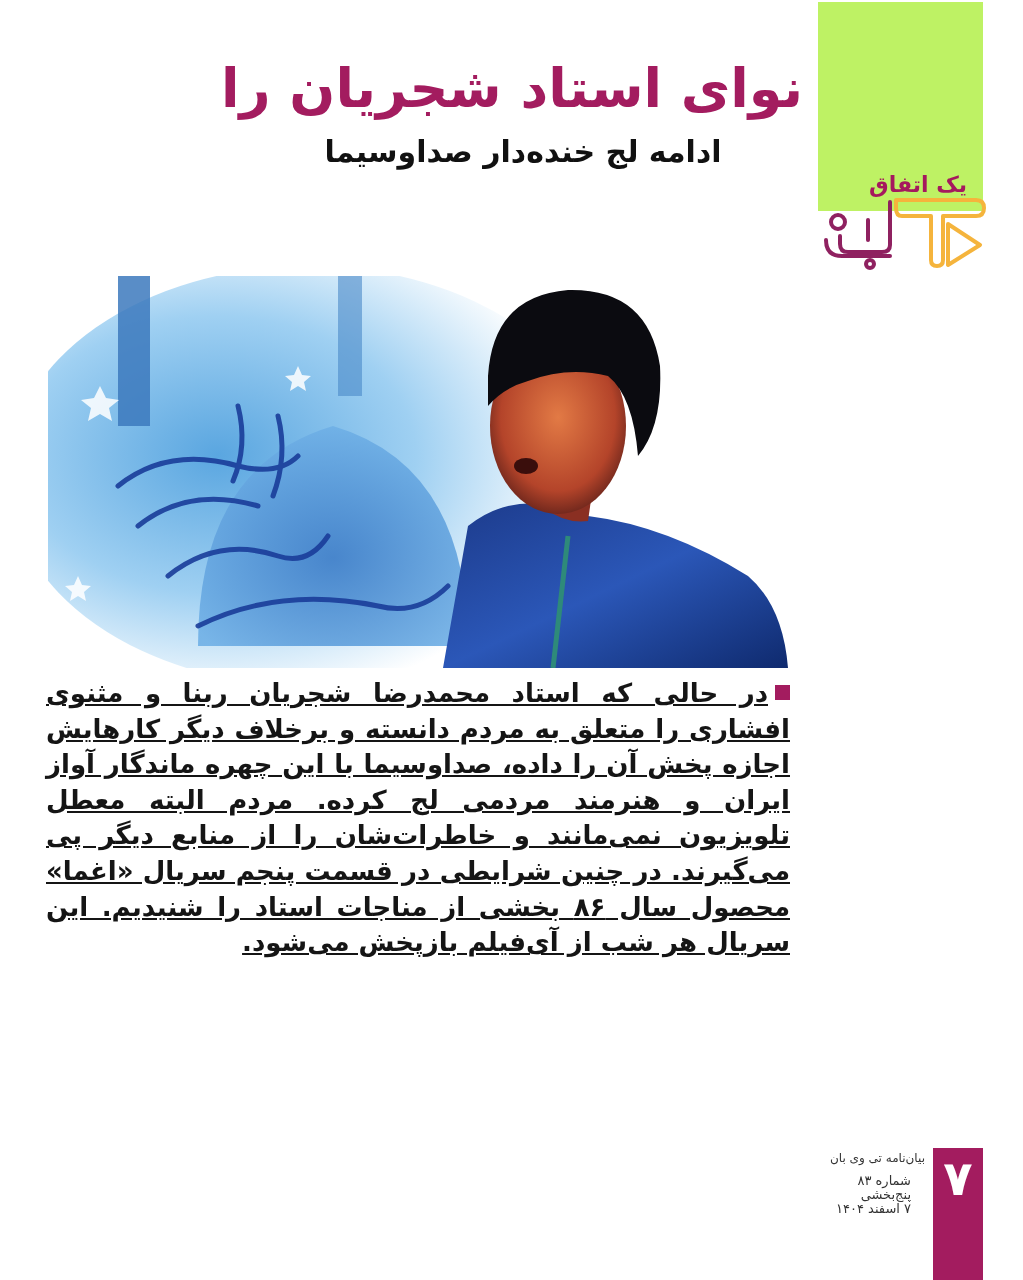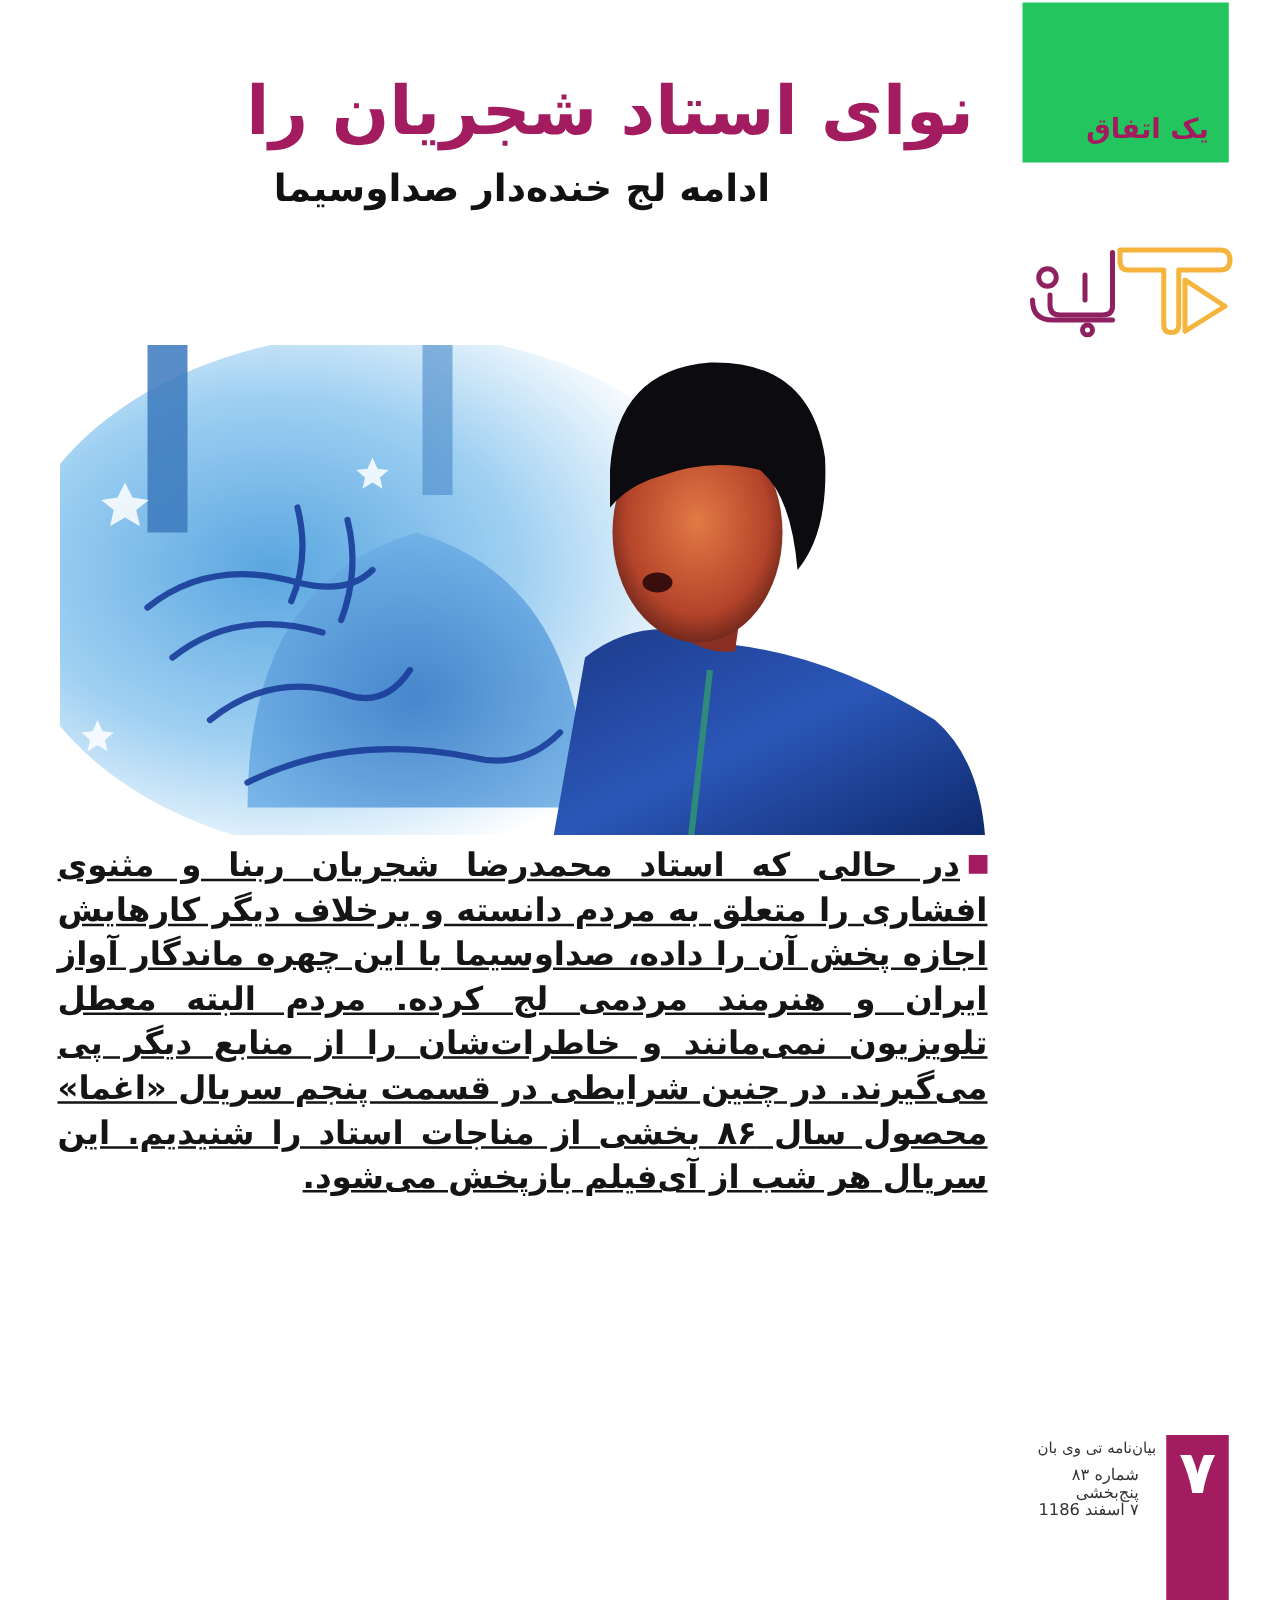--- a/index.html
+++ b/index.html
@@ -1,22 +1,22 @@
 <!DOCTYPE html>
 <html><head>
   <meta charset="utf-8">
   <style>
     * { box-sizing: border-box; margin: 0; padding: 0; }
     html, body { width: 1023px; height: 1280px; background: #ffffff; overflow: hidden; }
     body { position: relative; font-family: "DejaVu Sans", sans-serif; color: #111111; }
 
     
     .section-box {
-      position: absolute; left: 818px; top: 2px; width: 165px; height: 128px;
-      background: #22c55e;
+      position: absolute; left: 818px; top: 2px; width: 165px; height: 209px;
+      background: #bef264;
     }
     .section-box .label {
       position: absolute; right: 16px; bottom: 14px;
       font-size: 22px; font-weight: bold; color: #a5195e; direction: rtl;
     }
     .logo { position: absolute; left: 818px; top: 190px; width: 170px; height: 80px; }
 
     .page-number {
       position: absolute; left: 933px; top: 1148px; width: 50px; height: 132px;
       background: #a31c5f;
@@ -27,22 +27,22 @@
     }
     .issue-info {
       position: absolute; right: 98px; top: 1151px; width: 120px;
       direction: rtl; text-align: right; color: #333333;
     }
     .issue-info .pub { font-size: 12px; margin-bottom: 9px; white-space: nowrap; }
     .issue-info .line { font-size: 13px; line-height: 14px; padding-right: 14px; white-space: nowrap; }
 
     
     .headline {
-      position: absolute; right: 244px; top: 58px; width: 560px;
-      direction: rtl; text-align: left;
+      position: absolute; right: 220px; top: 58px; width: 560px;
+      direction: rtl; text-align: center;
     }
     .headline .t1, .headline .t2 {
       font-size: 54px; font-weight: bold; color: #a31c5f; line-height: 62px; white-space: nowrap;
       letter-spacing: -1px;
     }
     .headline .sub {
       margin-top: 14px; font-size: 30px; font-weight: bold; color: #111111; white-space: nowrap;
     }
 
     
@@ -153,18 +153,18 @@
 </div>
 
 <div class="article">
   <p><span class="bullet"></span><span>در حالی که استاد محمدرضا شجریان ربنا و مثنوی افشاری را متعلق به مردم دانسته و برخلاف دیگر کارهایش اجازه پخش آن را داده، صداوسیما با این چهره ماندگار آواز ایران و هنرمند مردمی لج کرده. مردم البته معطل تلویزیون نمی‌مانند و خاطرات‌شان را از منابع دیگر پی می‌گیرند. در چنین شرایطی در قسمت پنجم سریال «اغما» محصول سال ۸۶ بخشی از مناجات استاد را شنیدیم. این سریال هر شب از آی‌فیلم بازپخش می‌شود.</span></p>
 </div>
 
 <div class="issue-info">
   <div class="pub">بیان‌نامه تی وی بان</div>
   <div class="line">شماره ۸۳</div>
   <div class="line">پنج‌بخشی</div>
-  <div class="line">۷ اسفند 1186</div>
+  <div class="line">۷ اسفند ۱۴۰۴</div>
 </div>
 
 <div class="page-number">
   <div class="num">۷</div>
 </div>
 
 </body></html>

